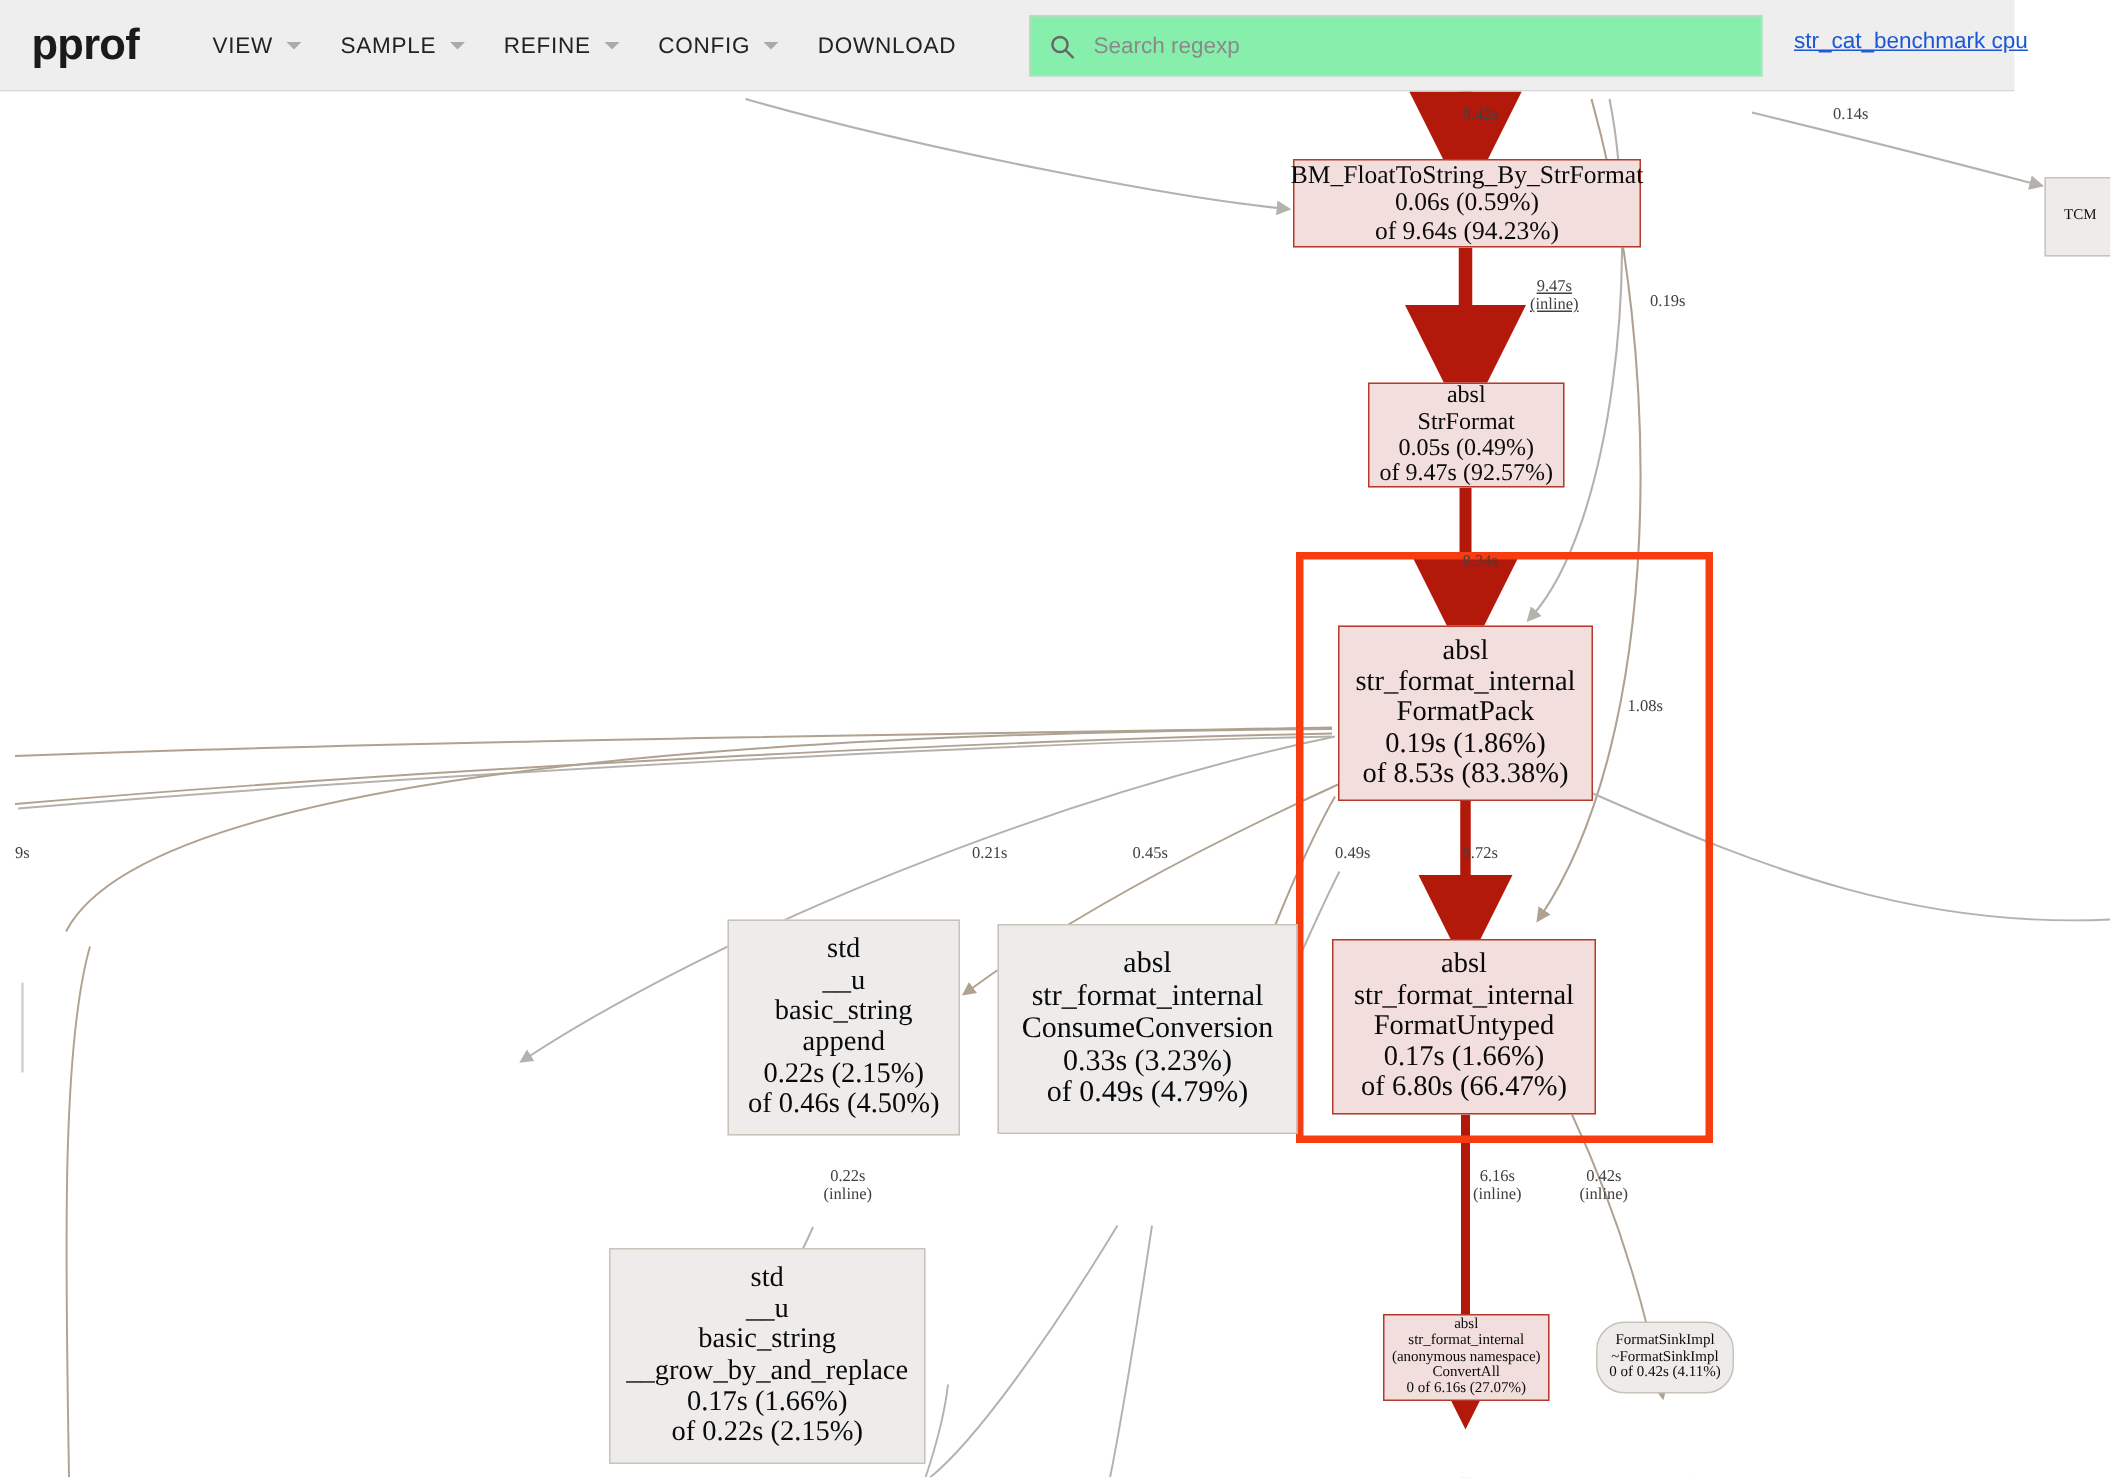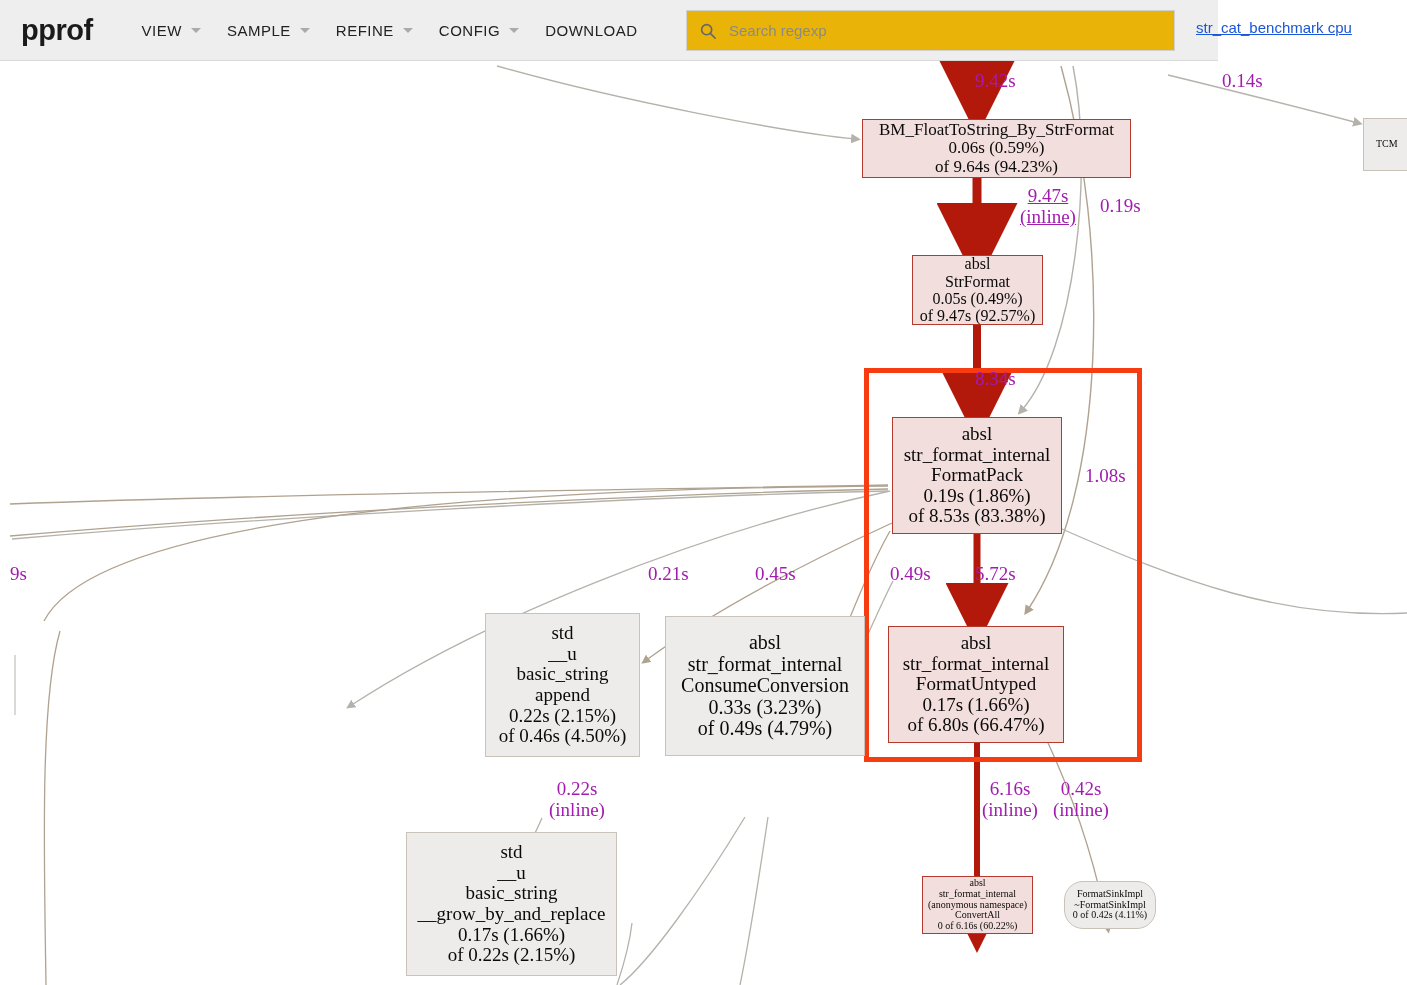--- a/index.html
+++ b/index.html
@@ -7,21 +7,21 @@
     width: 1407px; height: 985px;
     overflow: hidden;
     background: #ffffff;
     font-family: "Liberation Sans", sans-serif;
   }
   #app { position: relative; width: 1407px; height: 985px; }
 
   
   .header {
     position: absolute; top: 0; left: 0;
-    width: 1218px; height: 61px;
+    width: 1343px; height: 61px;
     background: #eeeeee;
     border-bottom: 1px solid #d8d8d8;
     box-sizing: border-box;
     display: flex; align-items: center;
   }
   .brand {
     font-family: "Liberation Sans", sans-serif;
     font-weight: bold;
     font-size: 29px;
     color: #1a1a1a;
@@ -38,21 +38,21 @@
   .caret {
     width: 0; height: 0;
     border-left: 5px solid transparent;
     border-right: 5px solid transparent;
     border-top: 5px solid #aaaaaa;
     margin-left: 9px;
   }
   .search-wrap {
     position: absolute; left: 686px; top: 10px;
     width: 489px; height: 41px;
-    background: #eab308;
+    background: #86efac;
     border: 1px solid #d0d0d0;
     box-sizing: border-box;
     display: flex; align-items: center;
   }
   .search-icon { margin-left: 12px; width: 18px; height: 18px; flex: none; }
   .search-input {
     border: 0; outline: none;
     font-size: 15px; color: #555;
     margin-left: 10px; width: 420px; height: 26px;
     font-family: "Liberation Sans", sans-serif;
@@ -88,22 +88,22 @@
     line-height: 1.08;
   }
   .node.hot { background: #f2dedc; border: 1px solid #b33a2c; }
   .node.cold { background: #eeeceb; border: 1px solid #c9c2b8; }
   .node .ln { display: block; white-space: nowrap; }
 
   
   .elabel {
     position: absolute;
     font-family: "Liberation Serif", serif;
-    font-size: 19px;
-    color: #a21caf;
+    font-size: 11px;
+    color: #404040;
     white-space: nowrap;
     text-align: center;
     line-height: 1.12;
   }
 
   
   .selbox {
     position: absolute;
     border: 5px solid #f73c12;
     box-sizing: border-box;
@@ -215,21 +215,21 @@
       <path d="M617,924 C625,900 630,880 632,862" stroke="#b5b2ab" stroke-width="1.3" fill="none"></path>
 
       <path d="M1048,682 C1075,740 1095,800 1108,868" stroke="#b0a290" stroke-width="1.3" fill="none" marker-end="url(#ah-tan)"></path>
 
       <path d="M1110,929 C1118,950 1124,968 1128,924" stroke="#b0a290" stroke-width="1.3" fill="none"></path>
       <path d="M1110,929 L1135,985" stroke="#b0a290" stroke-width="1.3" fill="none"></path>
     </svg>
 
     <div class="selbox" style="left:864px; top:307px; width:278px; height:394px;"></div>
 
-    <div class="node hot" style="left:862px; top:58px; width:269px; height:59px; font-size:17px;">
+    <div class="node hot" style="left:862px; top:45px; width:232px; height:59px; font-size:17px;">
       <span class="ln">BM_FloatToString_By_StrFormat</span>
       <span class="ln">0.06s (0.59%)</span>
       <span class="ln">of 9.64s (94.23%)</span>
     </div>
 
     <div class="node hot" style="left:912px; top:194px; width:131px; height:70px; font-size:16px;">
       <span class="ln">absl</span>
       <span class="ln">StrFormat</span>
       <span class="ln">0.05s (0.49%)</span>
       <span class="ln">of 9.47s (92.57%)</span>
@@ -276,21 +276,21 @@
       <span class="ln">__grow_by_and_replace</span>
       <span class="ln">0.17s (1.66%)</span>
       <span class="ln">of 0.22s (2.15%)</span>
     </div>
 
     <div class="node hot" style="left:922px; top:815px; width:111px; height:58px; font-size:10px;">
       <span class="ln">absl</span>
       <span class="ln">str_format_internal</span>
       <span class="ln">(anonymous namespace)</span>
       <span class="ln">ConvertAll</span>
-      <span class="ln">0 of 6.16s (60.22%)</span>
+      <span class="ln">0 of 6.16s (27.07%)</span>
     </div>
 
     <div class="node cold" style="left:1064px; top:820px; width:92px; height:48px; font-size:10px;border-radius:19px;">
       <span class="ln">FormatSinkImpl</span>
       <span class="ln">~FormatSinkImpl</span>
       <span class="ln">0 of 0.42s (4.11%)</span>
     </div>
 
     <div class="node cold" style="left:1363px; top:57px; width:60px; height:53px; font-size:10px; align-items:flex-start; padding-left:12px;">
       <span class="ln">TCM</span>

